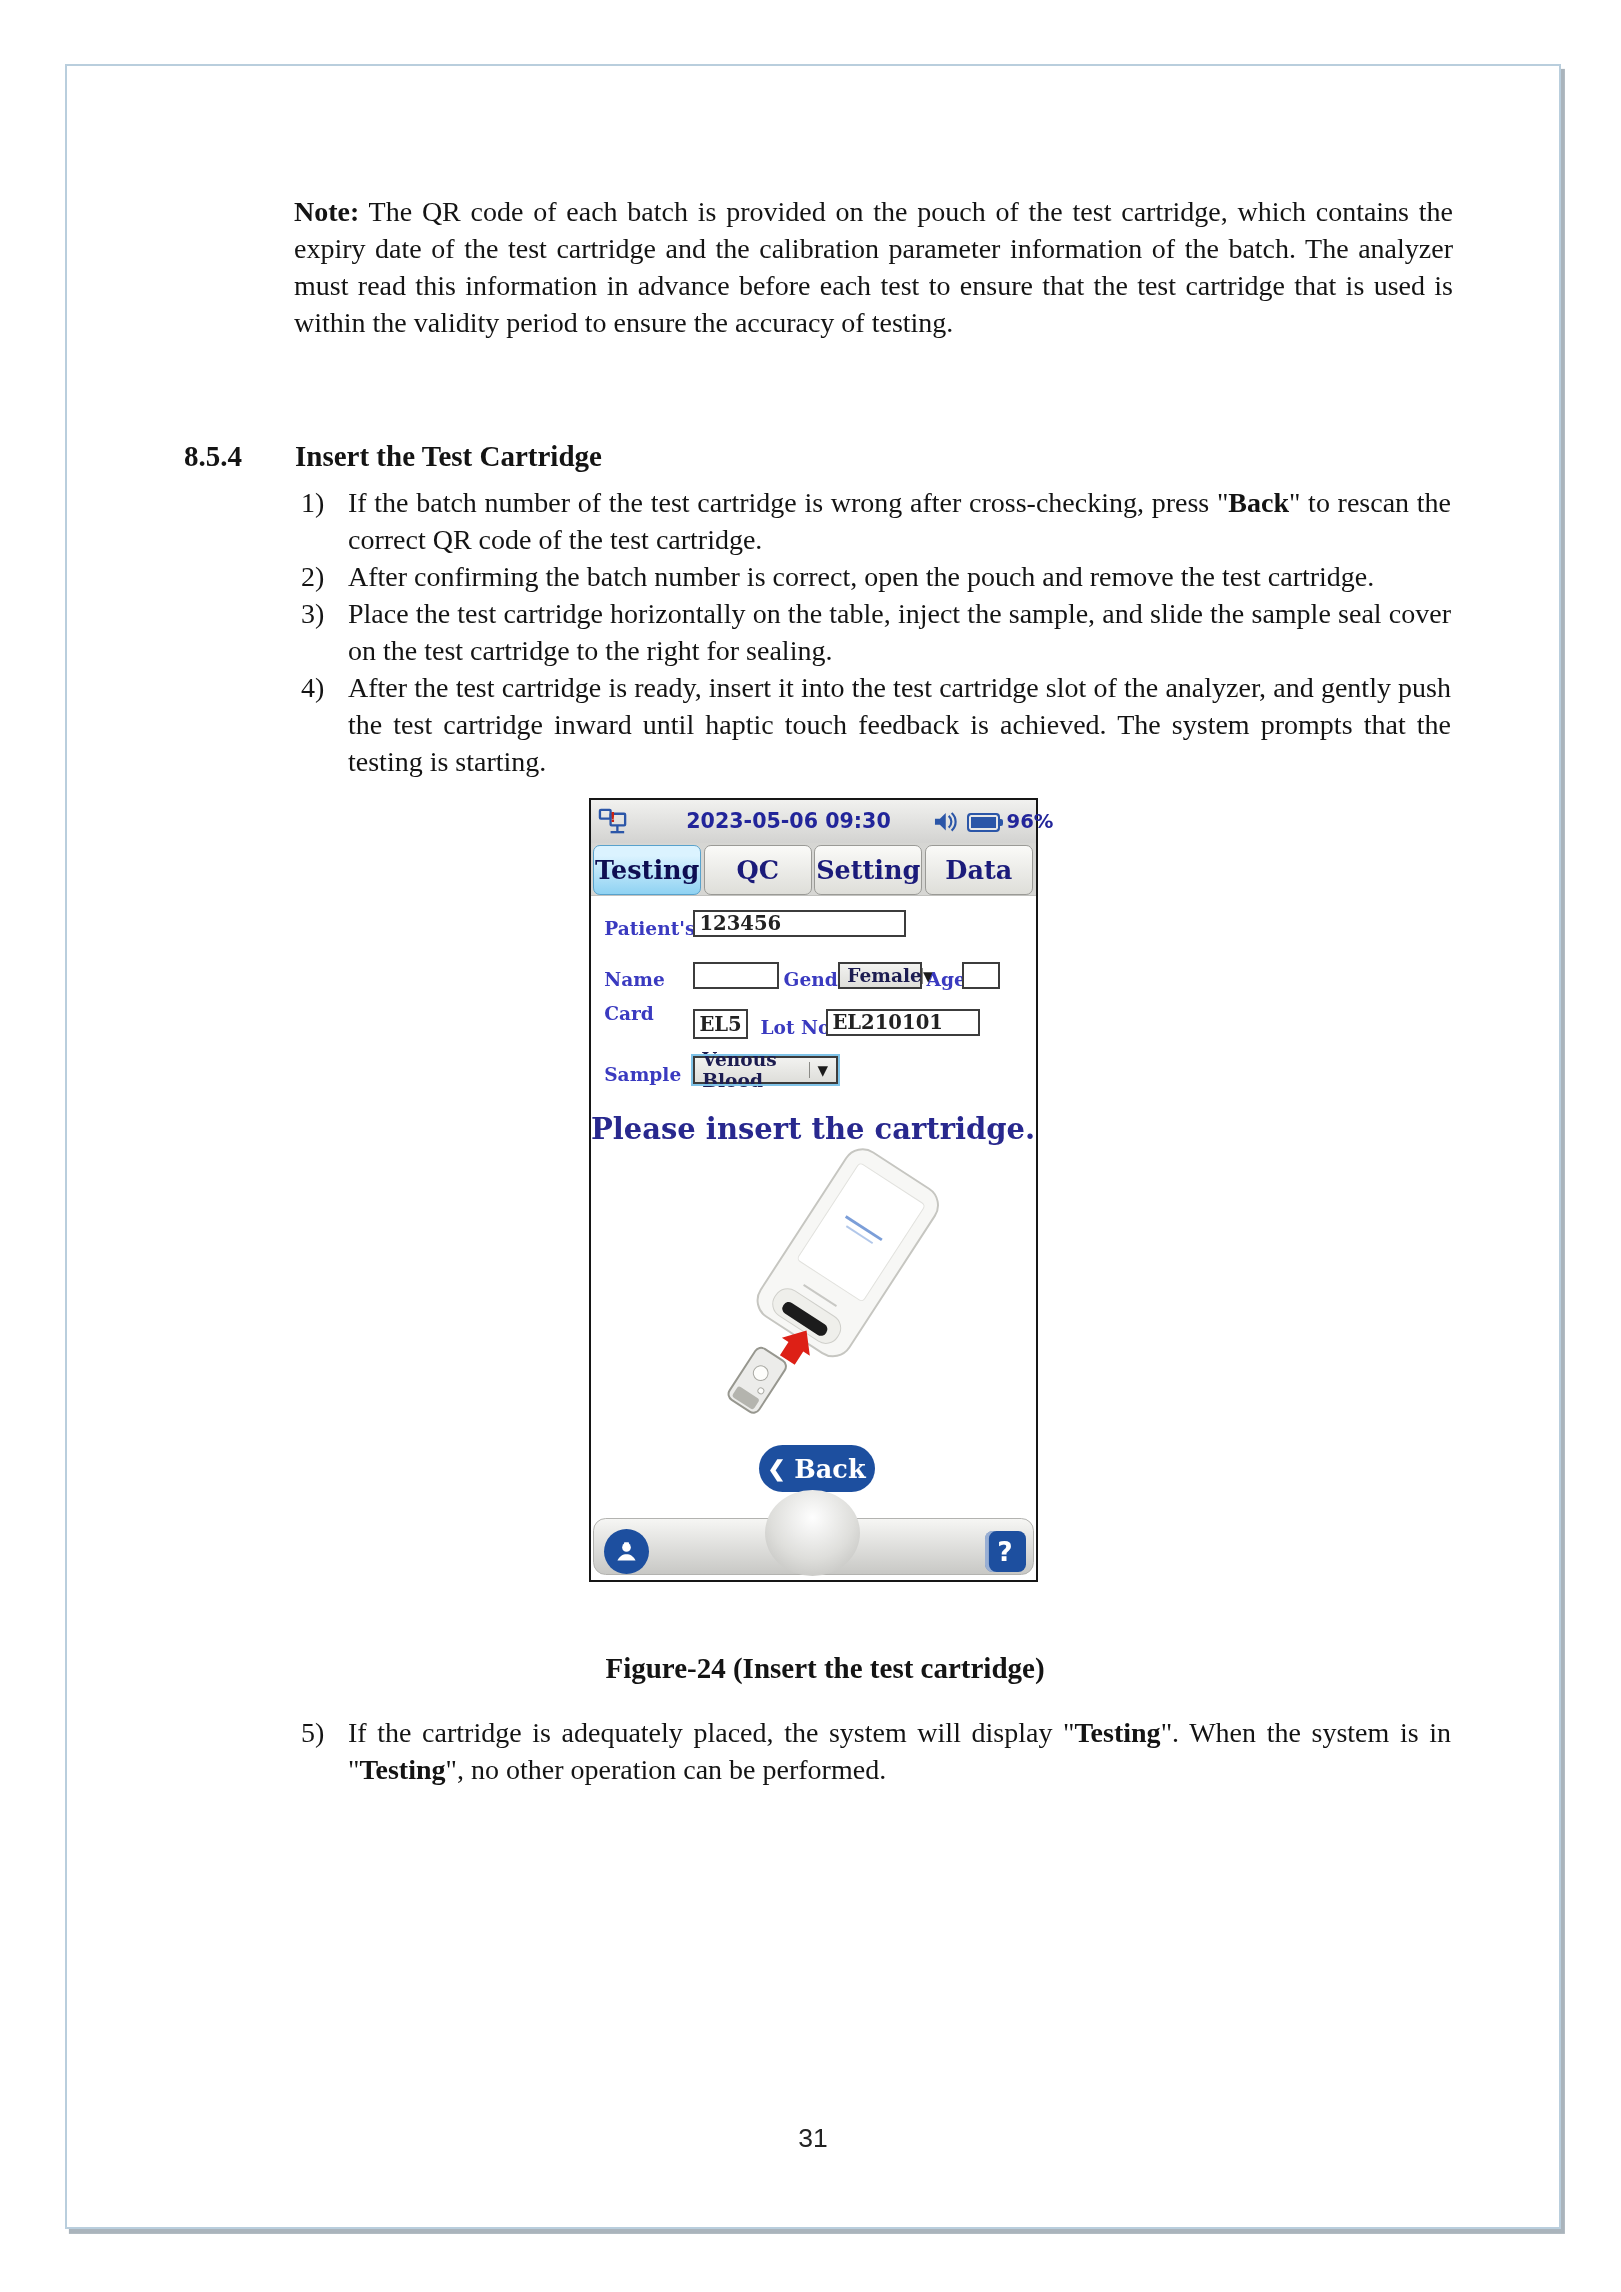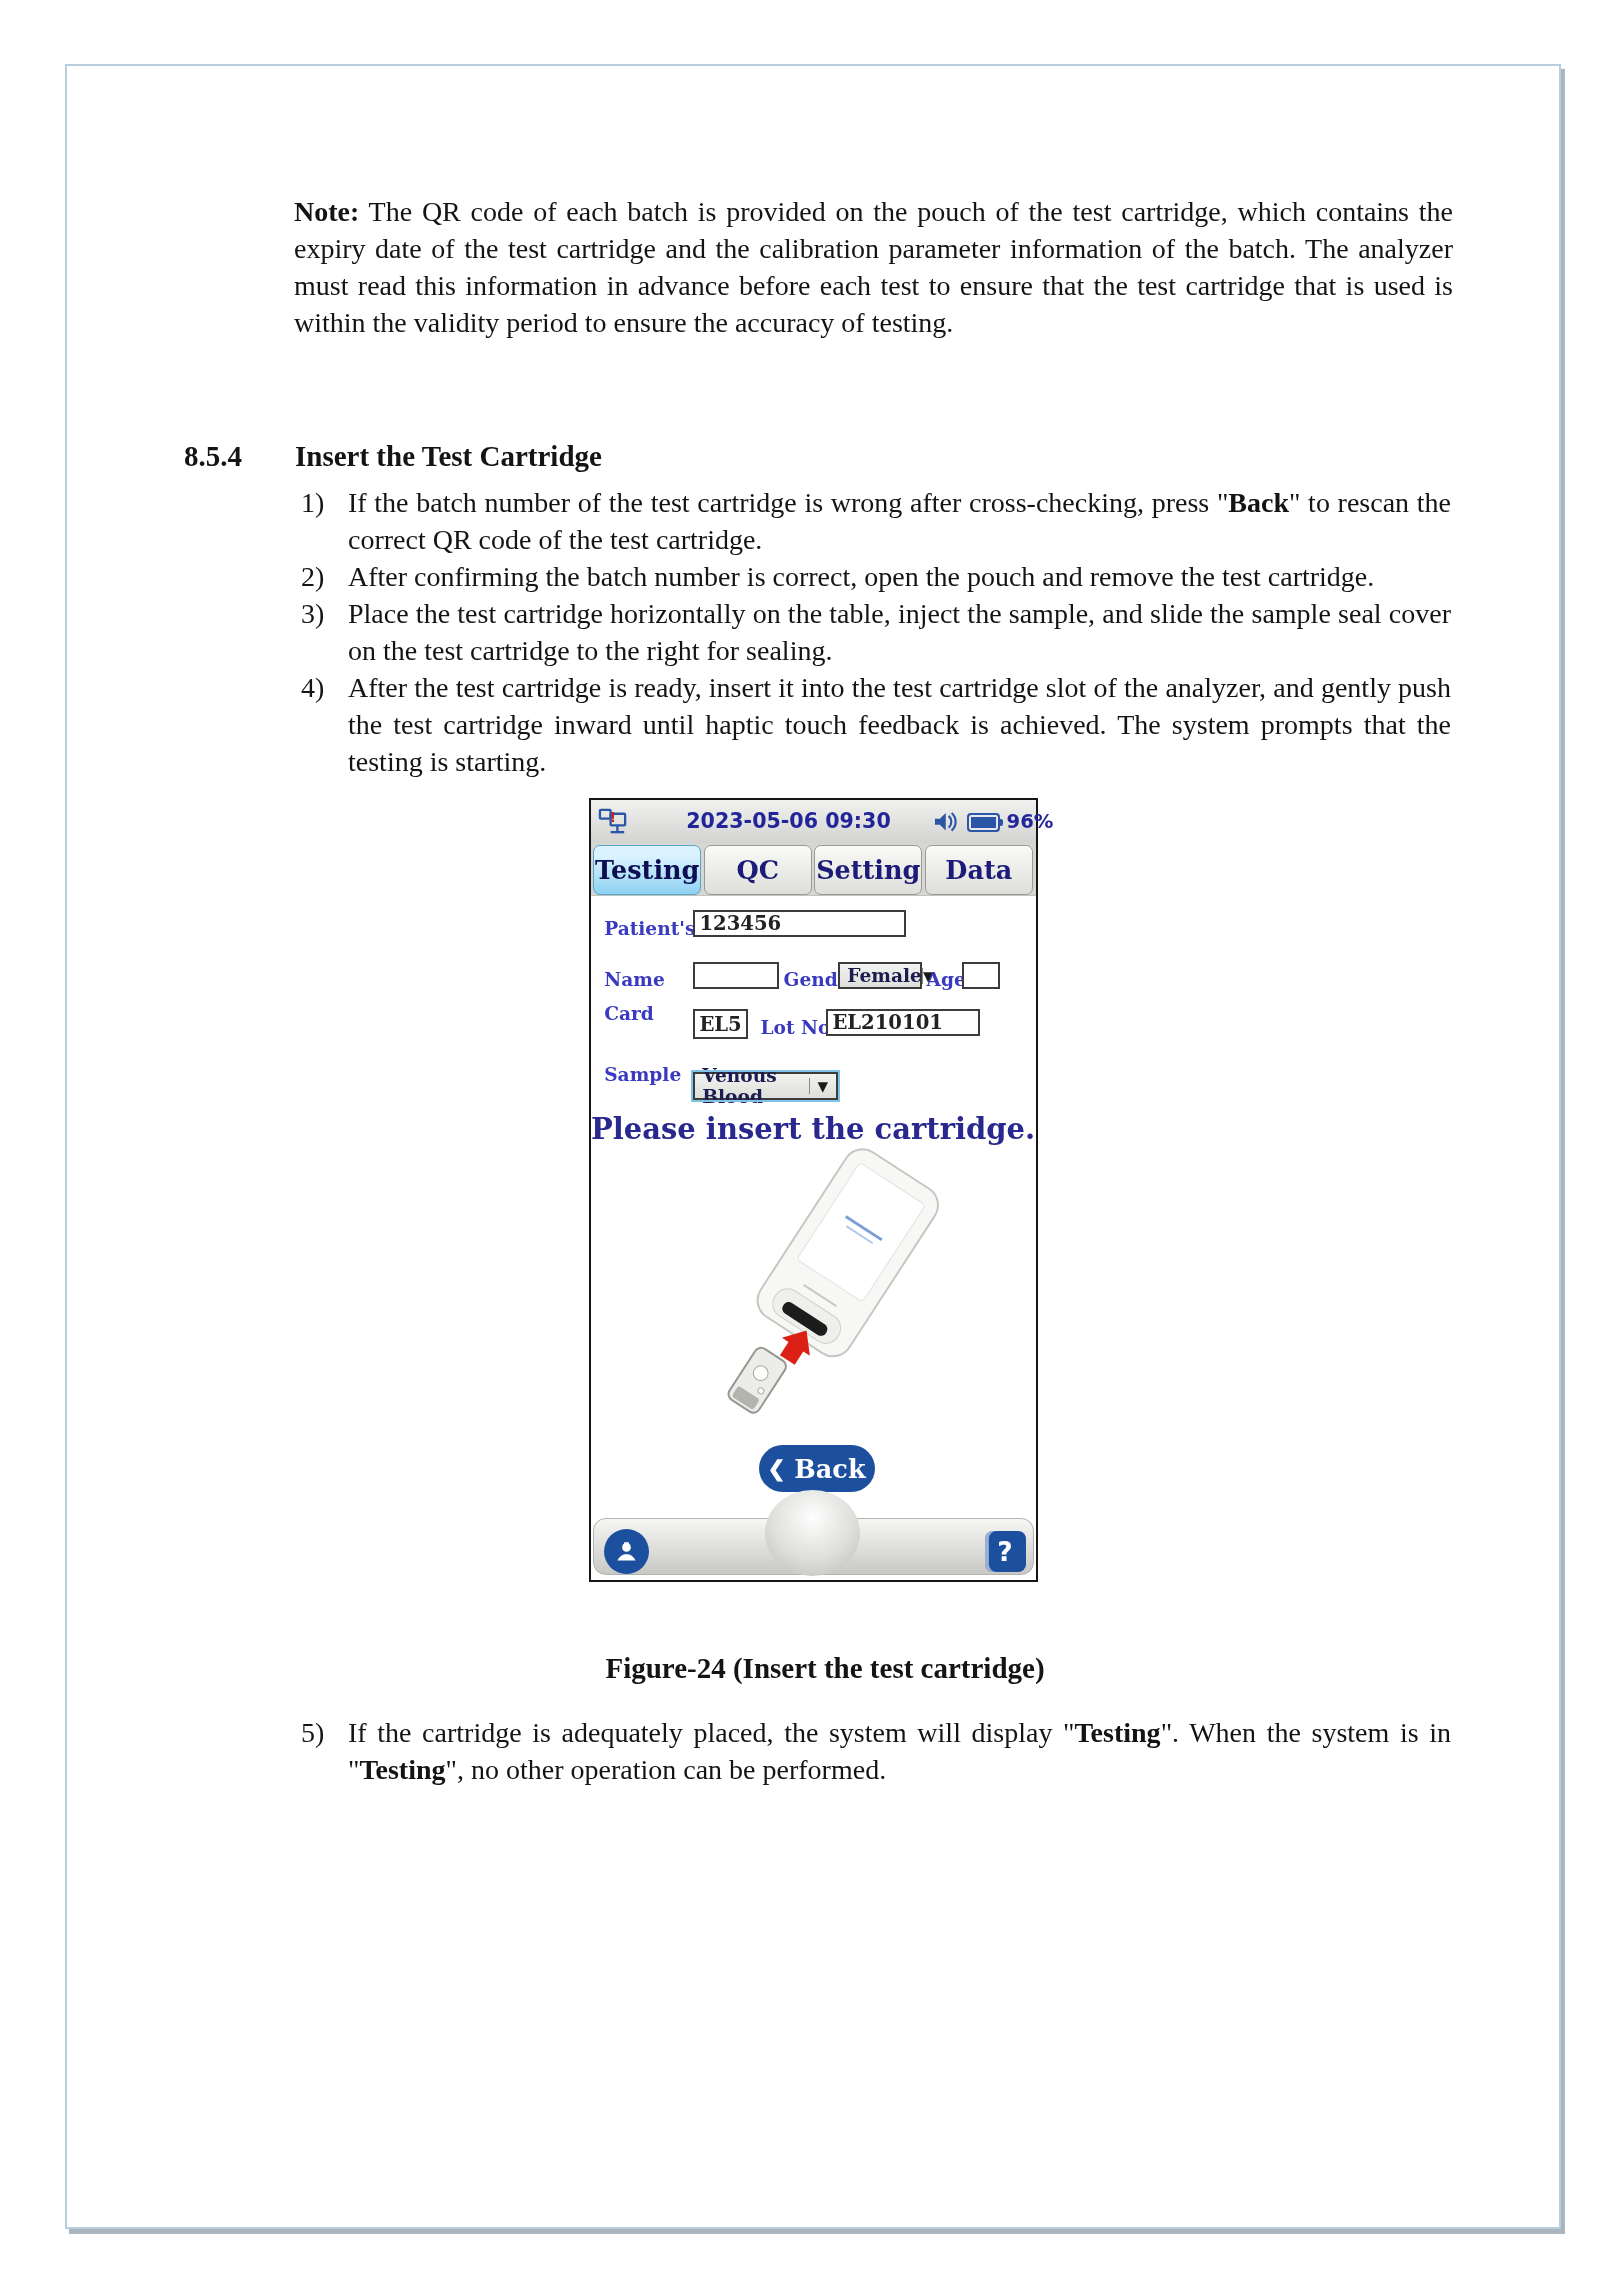--- a/index.html
+++ b/index.html
@@ -54,21 +54,21 @@
   .tab.active{background:linear-gradient(#dbf3ff 20%,var(--tab-active,#8fd2f2));
               border:1px solid #58a2cc;color:#0e0e52;}
 
   .form-label{position:absolute;font-size:18.6px;font-weight:bold;color:var(--label-blue,#3a3ac0);}
   .tin{position:absolute;border:2px solid #3c3c3c;background:#fff;box-sizing:border-box;
        font-family:"DejaVu Serif",serif;font-size:19.6px;font-weight:bold;color:#222;padding:0 4.9px;}
   .dd{position:absolute;border:2px solid #3c3c3c;background:linear-gradient(#f2f2f0,#dededa);
       box-sizing:border-box;display:flex;align-items:center;}
   .dd .dd-text{flex:1;font-size:18.6px;font-weight:bold;color:#1c1c50;padding-left:7.8px;}
   .dd .dd-arrow{width:25.5px;text-align:center;font-size:13.7px;color:#1a1a1a;border-left:1px solid #8a8a86;}
-  .dd.hl{outline:2px solid #7fc3e8;margin-top:16px;}
+  .dd.hl{outline:2px solid #7fc3e8;}
 
   .msg{position:absolute;left:0;top:312px;width:445px;text-align:center;
        font-size:29px;font-weight:bold;color:#28288e;}
 
   .illus{position:absolute;left:56px;top:343px;}
 
   .back-btn{position:absolute;left:168px;top:645px;width:116px;height:47px;border:none;
             border-radius:23.5px;background:var(--back-blue,#1d4f9f);color:#fff;
             font-family:"DejaVu Serif",serif;font-size:25.5px;font-weight:bold;
             display:flex;align-items:center;justify-content:center;gap:8.8px;cursor:pointer;}
@@ -221,15 +221,16 @@
 
   <div class="caption">Figure-24 (Insert the test cartridge)</div>
 
   <div class="steps step5">
     <div class="step">
       <span class="step-num">5)</span>
       <span class="step-text"><span>If the cartridge is adequately placed, the system will display "</span><b>Testing</b><span>". When the system is in "</span><b>Testing</b><span>", no other operation can be performed.</span></span>
     </div>
   </div>
 
+  <div class="pagenum">31</div>
 
 </div>
 
 
 </body></html>

